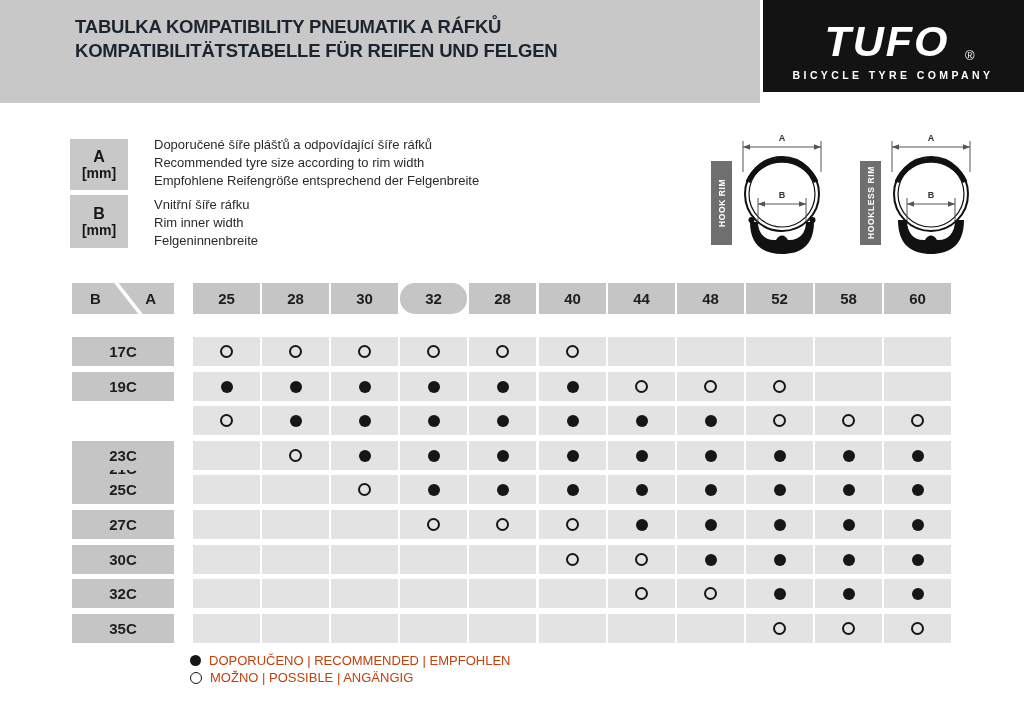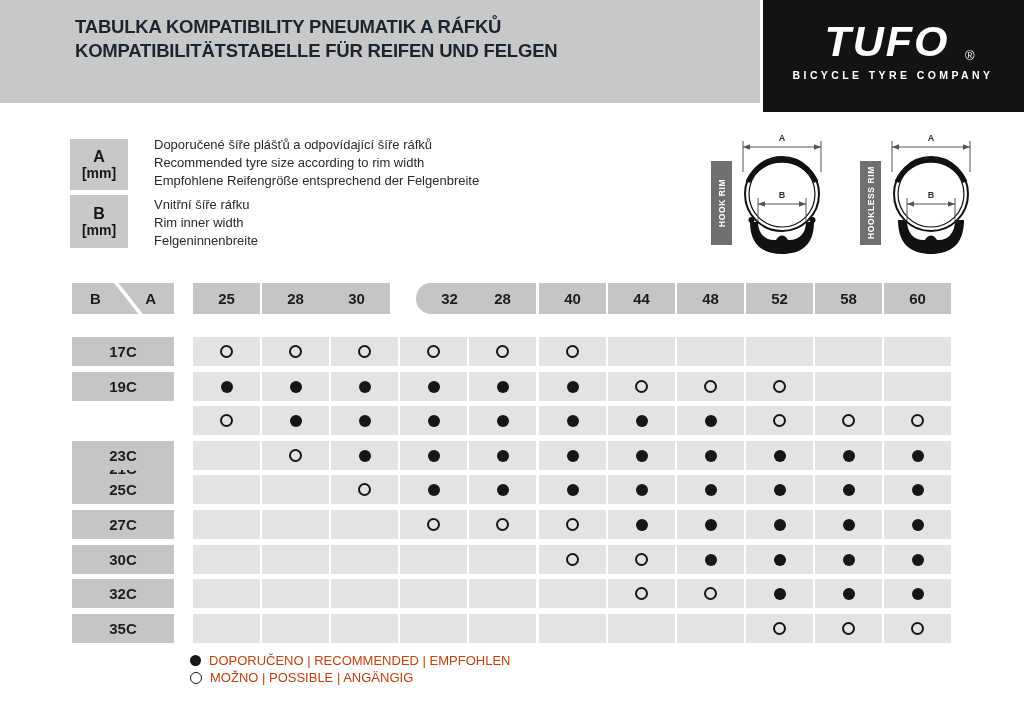--- a/index.html
+++ b/index.html
@@ -4,21 +4,21 @@
 <style>
   html,body{margin:0;padding:0;}
   body{
     width:1024px;height:724px;position:relative;background:#ffffff;
     font-family:"Liberation Sans", sans-serif;overflow:hidden;
   }
   
   .banner{position:absolute;left:0;top:0;width:760px;height:103px;background:#c8c8c8;}
   .title{position:absolute;left:75px;top:15px;color:#1c242e;font-weight:bold;
          font-size:18.5px;line-height:24px;letter-spacing:-0.2px;}
-  .logo-box{position:absolute;left:763px;top:0;width:261px;height:112px;background:#131313;text-align:center;}
+  .logo-box{position:absolute;left:763px;top:0;width:261px;height:92px;background:#131313;text-align:center;}
   .logo-box svg{display:block;}
   
   .key-box{position:absolute;width:58px;background:#c8c8c8;color:#161616;
            display:flex;flex-direction:column;align-items:center;justify-content:center;
            font-weight:bold;line-height:17px;}
   .key-box .kb-l{font-size:16px;}
   .key-box .kb-u{font-size:14px;}
   .key-a{left:70px;top:139px;height:51px;}
   .key-b{left:70px;top:195px;height:53px;}
   .key-text{position:absolute;left:140px;color:#2a2a2a;font-size:13px;line-height:18px;margin-left:14px;}
@@ -141,22 +141,22 @@
 <div class="table-area">
   <div class="corner">
     <svg width="102" height="31">
       <line x1="42" y1="-3" x2="71" y2="34" stroke="#ffffff" stroke-width="3.5"></line>
     </svg>
     <span>B</span>
     <span>A</span>
   </div>
 <div class="hcell" style="left: 121px;">25</div>
     <div class="hcell" style="left: 190px;">28</div>
-    <div class="hcell" style="left: 251px;">30</div>
-    <div class="hcell" style="left: 344px; border-radius: 15px;">32</div>
+    <div class="hcell" style="left: 259px;">30</div>
+    <div class="hcell" style="left: 328px; border-radius: 15px;">32</div>
     <div class="hcell" style="left: 397px;">28</div>
     <div class="hcell" style="left: 467px;">40</div>
     <div class="hcell" style="left: 536px;">44</div>
     <div class="hcell" style="left: 605px;">48</div>
     <div class="hcell" style="left: 674px;">52</div>
     <div class="hcell" style="left: 743px;">58</div>
     <div class="hcell" style="left: 812px;">60</div>
     <div class="rlabel" style="top: 54px;">17C</div>
     <div class="dcell" style="left: 121px; top: 54px;">
       <span class="dot open"></span>

